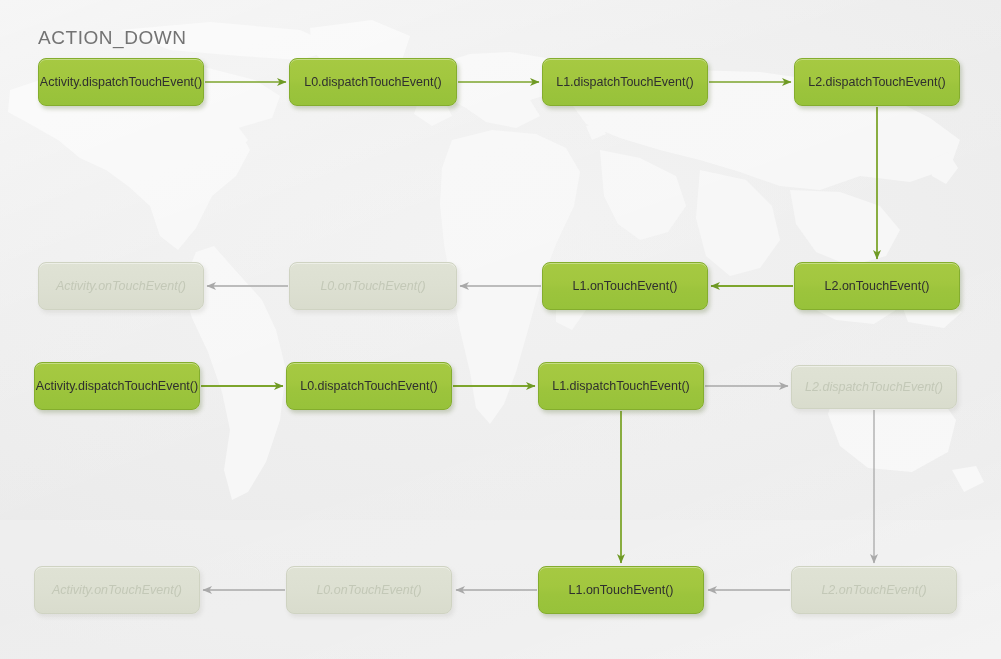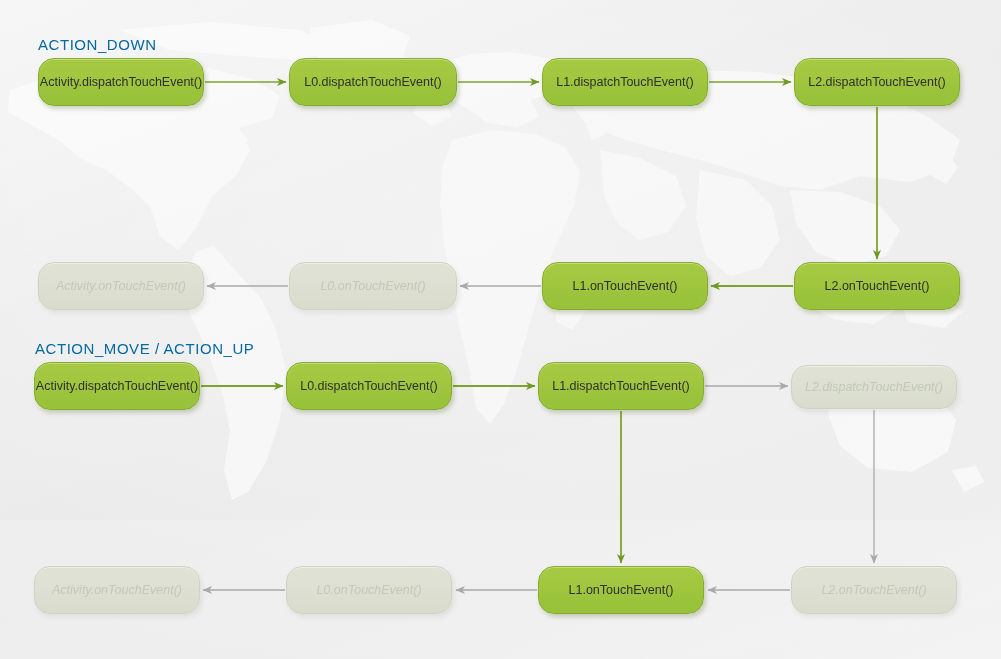--- a/index.html
+++ b/index.html
@@ -38,32 +38,31 @@
   
   #arrows {
     position: absolute;
     inset: 0;
   }
   #arrows svg { display: block; width: 1001px; height: 659px; }
 
   
   .section-heading {
     position: absolute;
-    color: #0369a1;
-    font-size: 15px;
+    color: #737373;
+    font-size: 19px;
     letter-spacing: 0.55px;
     white-space: nowrap;
-    margin-top: 9px;
   }
 
   
   .node {
     position: absolute;
     box-sizing: border-box;
-    border-radius: 16px;
+    border-radius: 8px;
     display: flex;
     align-items: center;
     justify-content: center;
     text-align: center;
     font-size: 12.5px;
     line-height: 1.2;
     padding: 0 11px;
     white-space: nowrap;
   }
   .node.active {
@@ -186,21 +185,20 @@
         <line x1="537" y1="590" x2="456" y2="590" stroke="#a9a9a9" stroke-width="1.3" marker-end="url(#ah-faded)"></line>
       </g>
       <g>
         <line x1="285" y1="590" x2="203" y2="590" stroke="#a9a9a9" stroke-width="1.3" marker-end="url(#ah-faded)"></line>
       </g>
     </svg>
   </div>
 
   <div class="section-heading" style="left:38px; top:27px;">ACTION_DOWN</div>
 
-  <div class="section-heading" style="left:35px; top:331px;">ACTION_MOVE / ACTION_UP</div>
 
   <div class="node active" style="left:38px; top:58px; width:166px; height:48px;">Activity.dispatchTouchEvent()</div>
 
   <div class="node active" style="left:289px; top:58px; width:168px; height:48px;">L0.dispatchTouchEvent()</div>
 
   <div class="node active" style="left:542px; top:58px; width:166px; height:48px;">L1.dispatchTouchEvent()</div>
 
   <div class="node active" style="left:794px; top:58px; width:166px; height:48px;">L2.dispatchTouchEvent()</div>
 
   <div class="node faded" style="left:38px; top:262px; width:166px; height:48px;">Activity.onTouchEvent()</div>

